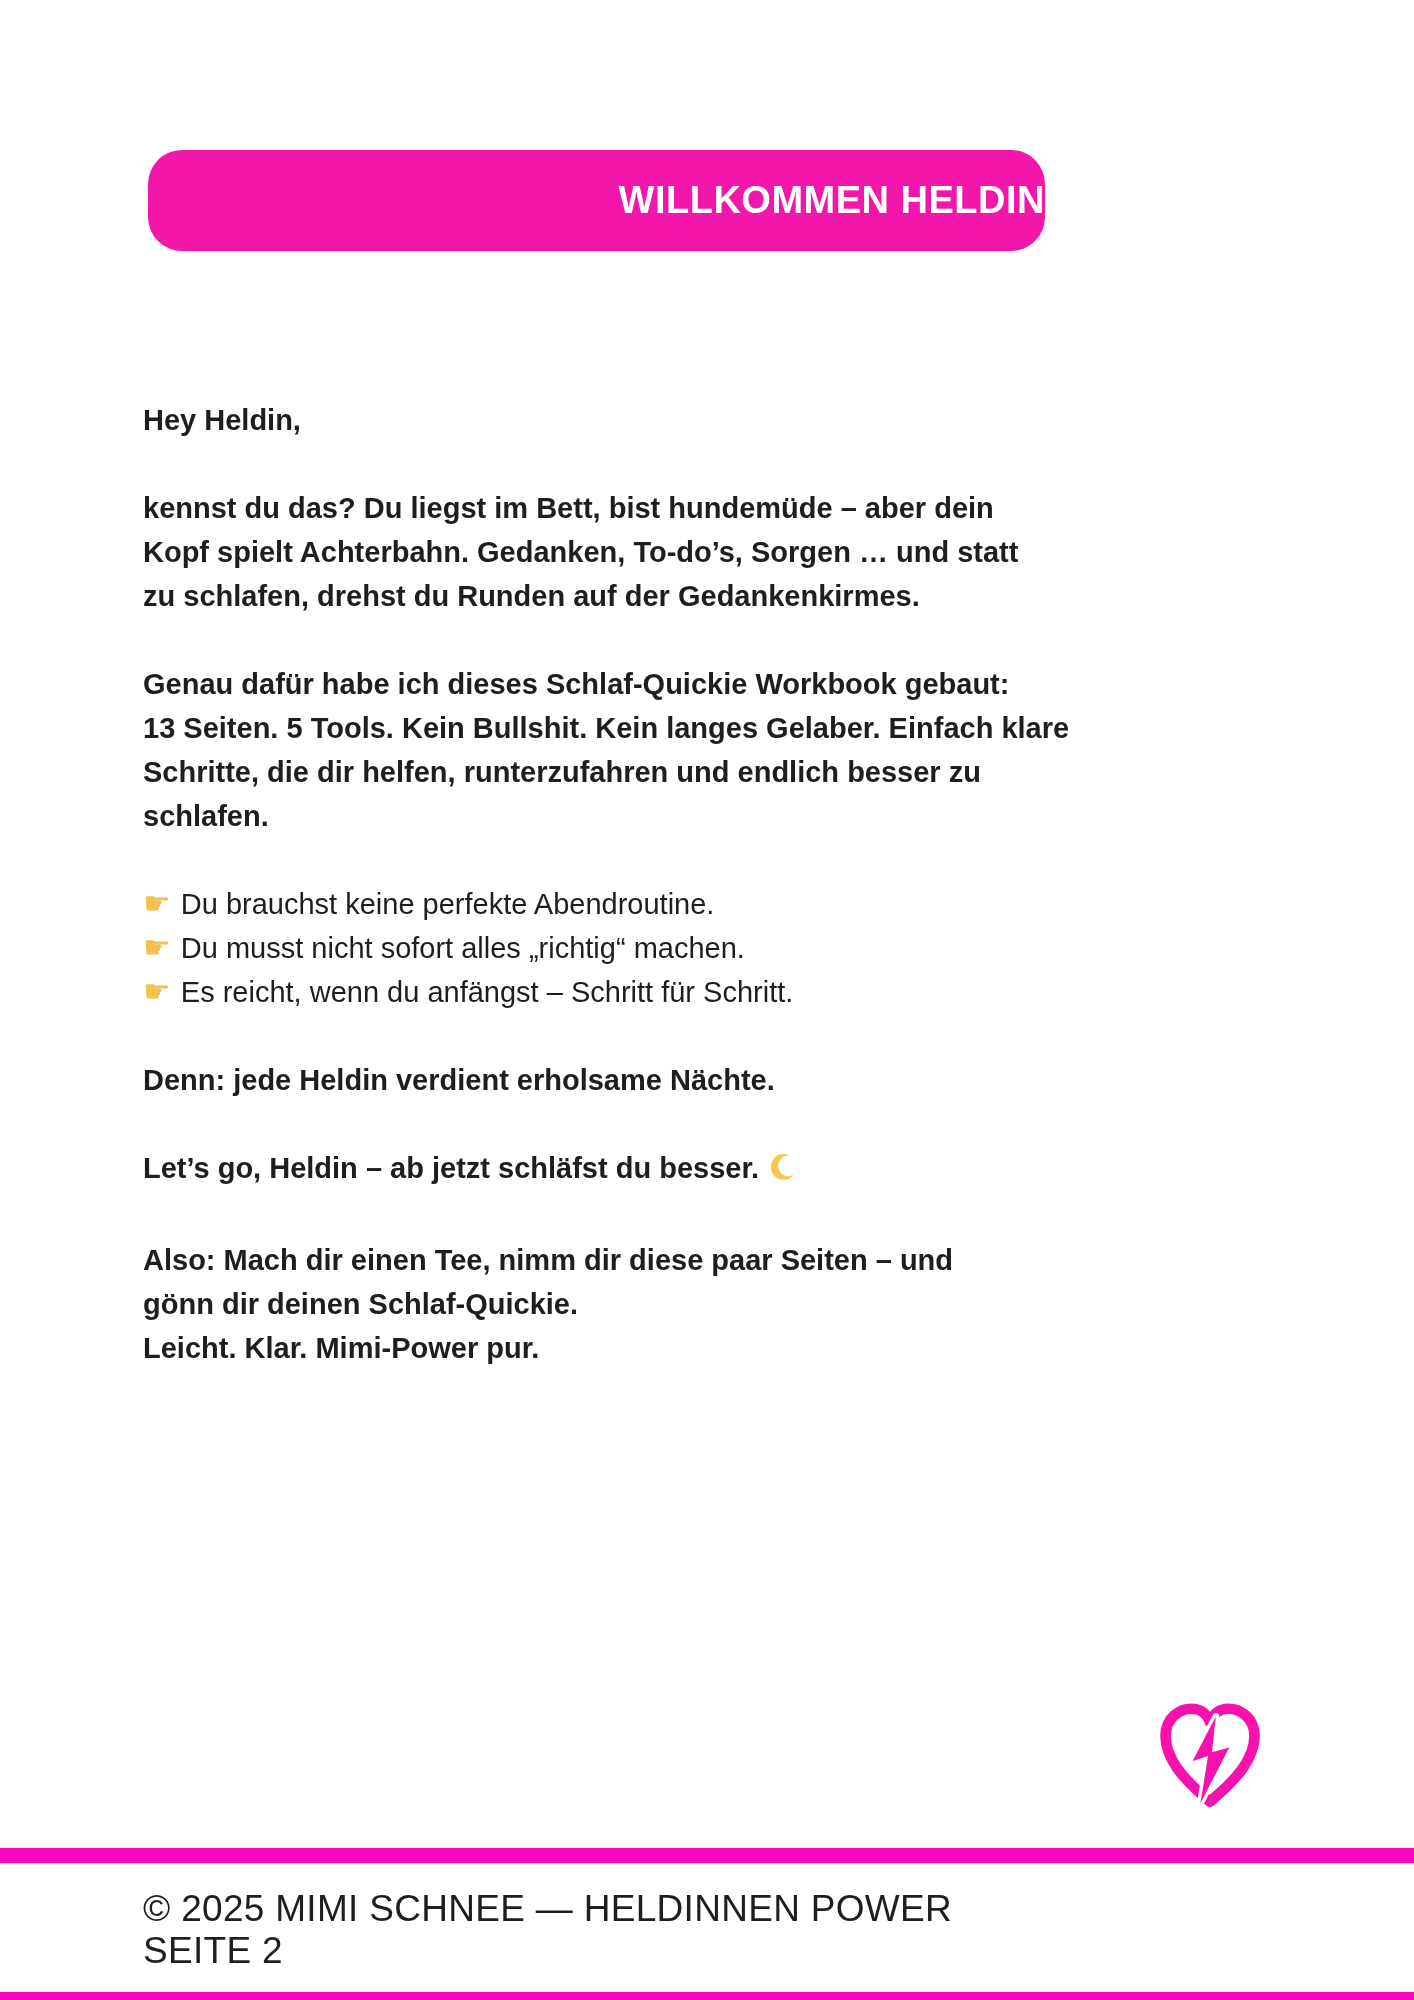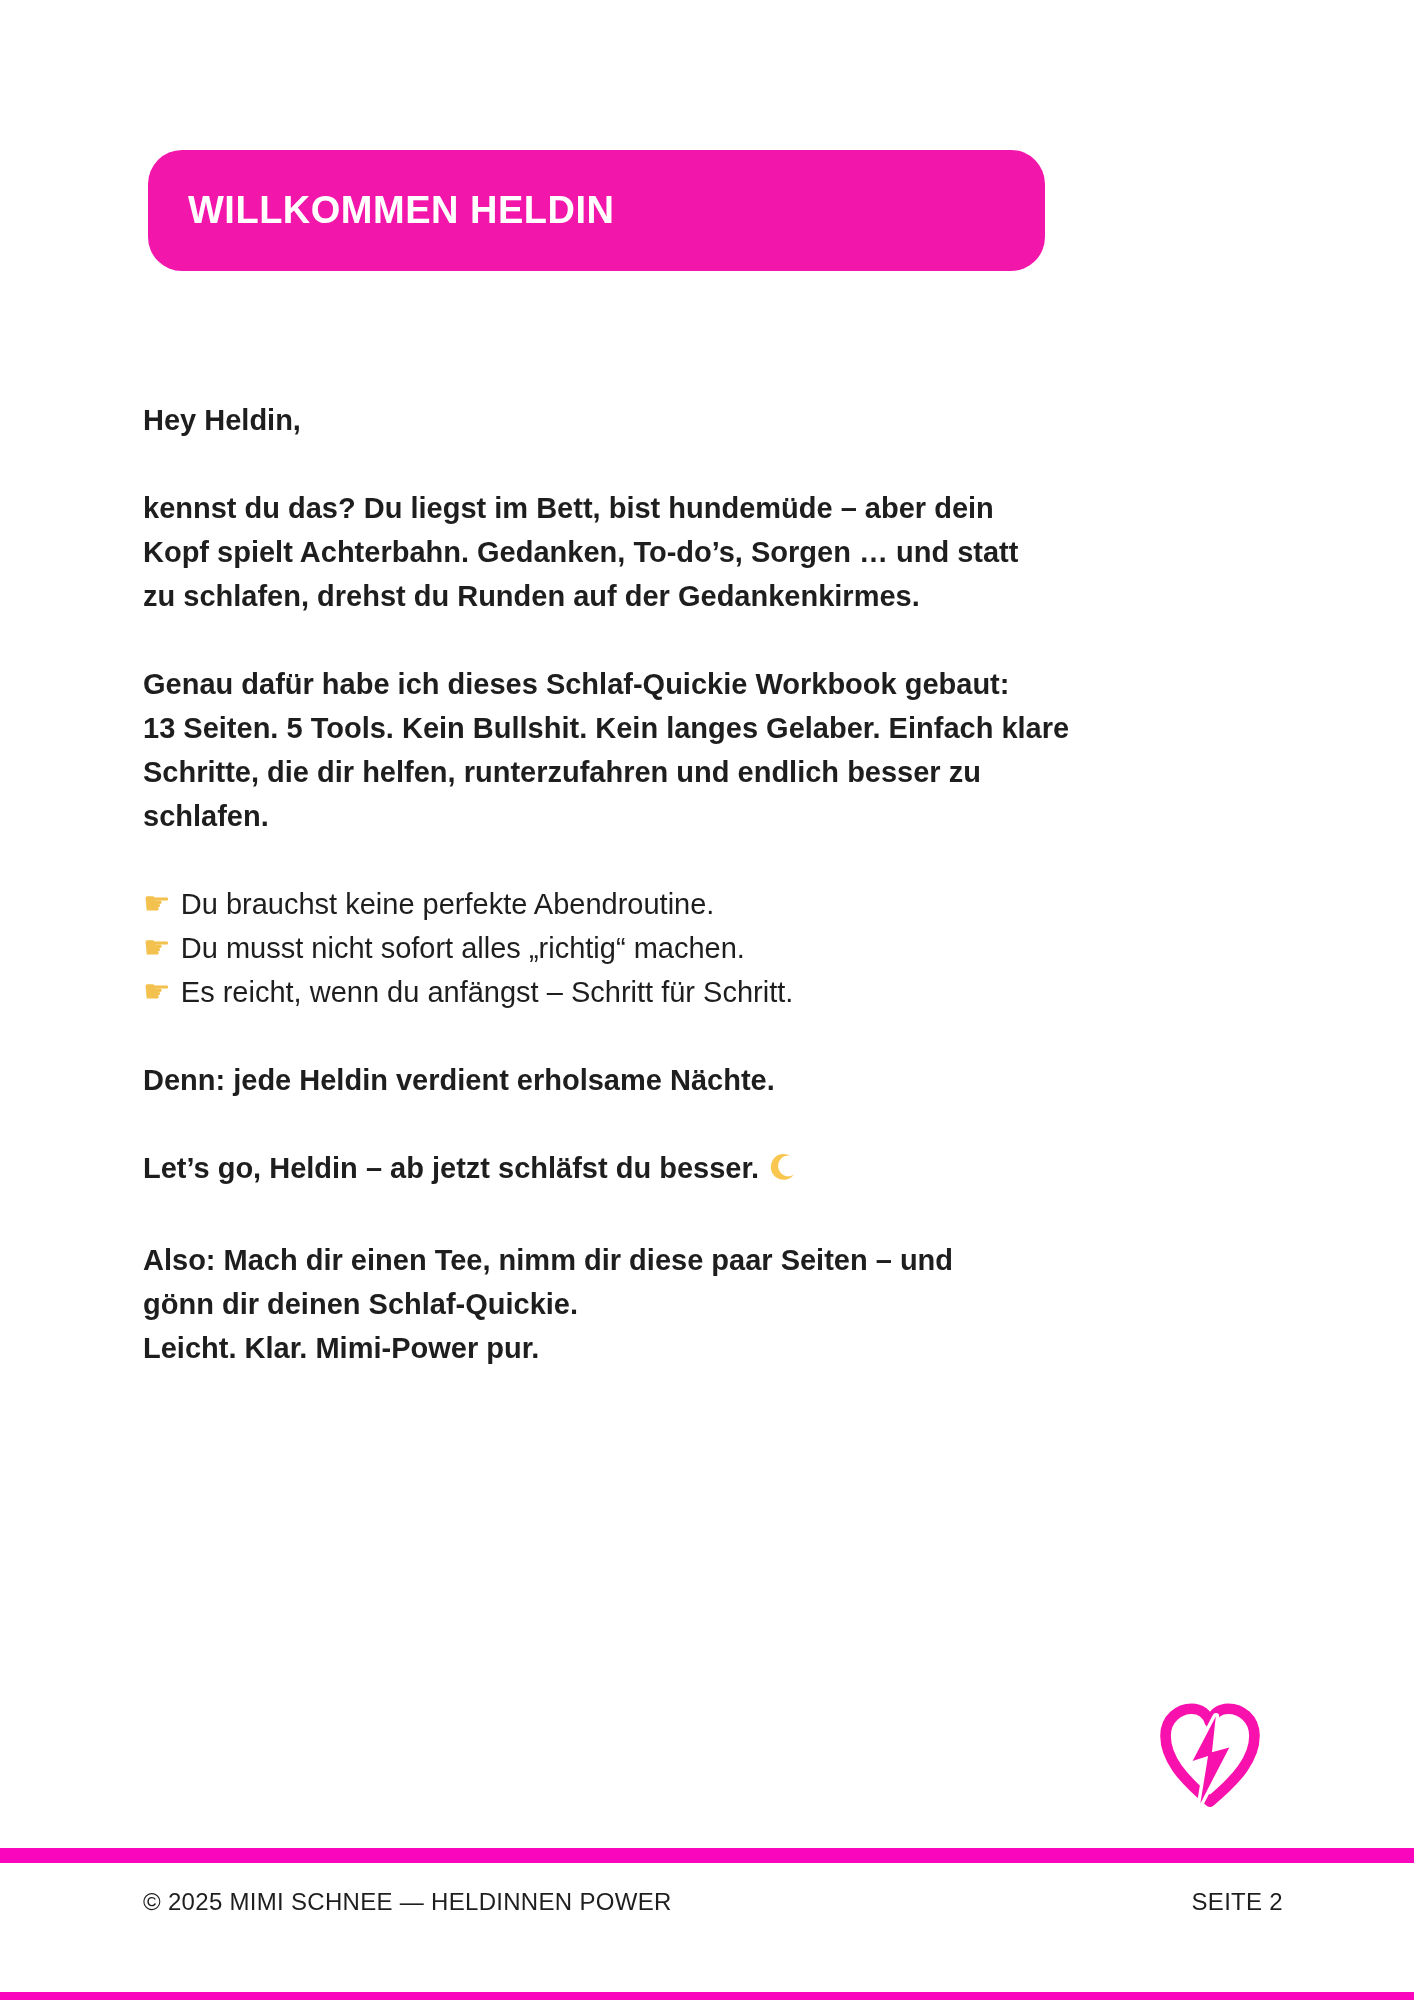--- a/index.html
+++ b/index.html
@@ -7,26 +7,27 @@
   body {
     position: relative;
     background: #ffffff;
     font-family: "Liberation Sans", sans-serif;
     color: #1e1e1e;
     overflow: hidden;
   }
   .banner {
     position: absolute;
     left: 148px; top: 150px;
-    width: 897px; height: 121px;
+    width: 897px; height: 101px;
     background: var(--banner-pink, #F216AB);
     border-radius: 34px;
     display: flex;
     align-items: center;
     padding-left: 40px;
+    justify-content: flex-end;
   }
   .banner-title {
     color: #ffffff;
     font-size: 38px;
     font-weight: 800;
     letter-spacing: 0.5px;
   }
   .content {
     position: absolute;
     left: 143px; top: 398px;
@@ -61,21 +62,22 @@
     width: 1414px; height: 8px;
     background: var(--bar-pink, #FA06BC);
   }
   .footer {
     position: absolute;
     left: 143px; top: 1888px;
     width: 1140px;
     display: flex;
     justify-content: space-between;
     align-items: baseline;
-    font-size: 24px;
+    font-size: 37px;
+    flex-direction: column;
   }
   .footer-copyright { font-weight: 400; letter-spacing: 0.3px; }
   .footer-page { font-weight: 400; letter-spacing: 0.3px; }
 </style>
 </head>
 <body style="--banner-pink: #F216AB; --bar-pink: #FA06BC;">
 
 <div class="banner">
   <span class="banner-title">WILLKOMMEN HELDIN</span>
 </div>

